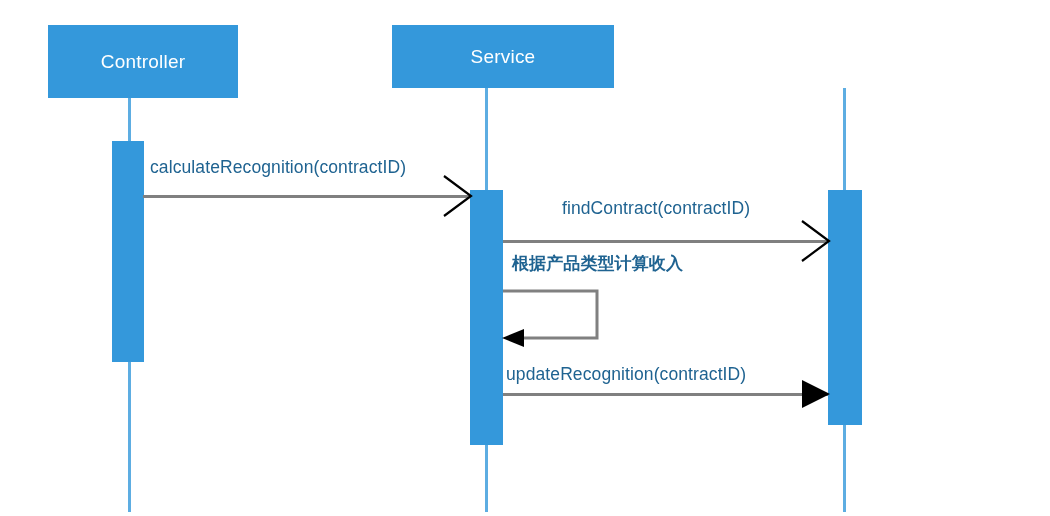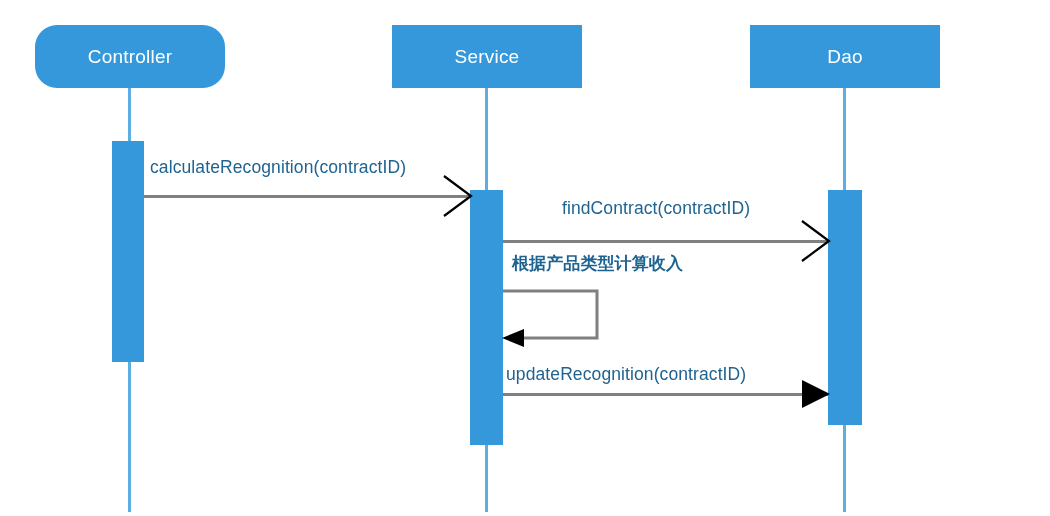--- a/index.html
+++ b/index.html
@@ -65,28 +65,25 @@
 </style>
 </head>
 <body>
 
 <div id="canvas">
 
   <div class="lifeline" style="left:128px; top:88px; height:424px;"></div>
   <div class="lifeline" style="left:485px; top:88px; height:424px;"></div>
   <div class="lifeline" style="left:843px; top:88px; height:424px;"></div>
 
-  <div class="participant-box" style="left:35px; top:25px; width:190px; height:63px;border-radius:22px;">
+  <div class="participant-box" style="left:48px; top:25px; width:190px; height:73px;">
     <span>Controller</span>
   </div>
-  <div class="participant-box" style="left:392px; top:25px; width:190px; height:63px;">
+  <div class="participant-box" style="left:392px; top:25px; width:222px; height:63px;">
     <span>Service</span>
-  </div>
-  <div class="participant-box" style="left:750px; top:25px; width:190px; height:63px;">
-    <span>Dao</span>
   </div>
 
   <div class="activation" style="left:112px; top:141px; width:32px; height:221px;"></div>
   <div class="activation" style="left:470px; top:190px; width:33px; height:255px;"></div>
   <div class="activation" style="left:828px; top:190px; width:34px; height:235px;"></div>
 
   <div class="msg-label" style="left:150px; top:157px;">calculateRecognition(contractID)</div>
   <div class="msg-line" style="left:143px; top:195px; width:327px;"></div>
   <svg class="arrow-svg" style="left:440px; top:168px; width:40px; height:56px;" viewBox="0 0 40 56">
     <polyline points="4,8 31,28 4,48" fill="none" stroke="#000000" stroke-width="2.2"></polyline>

